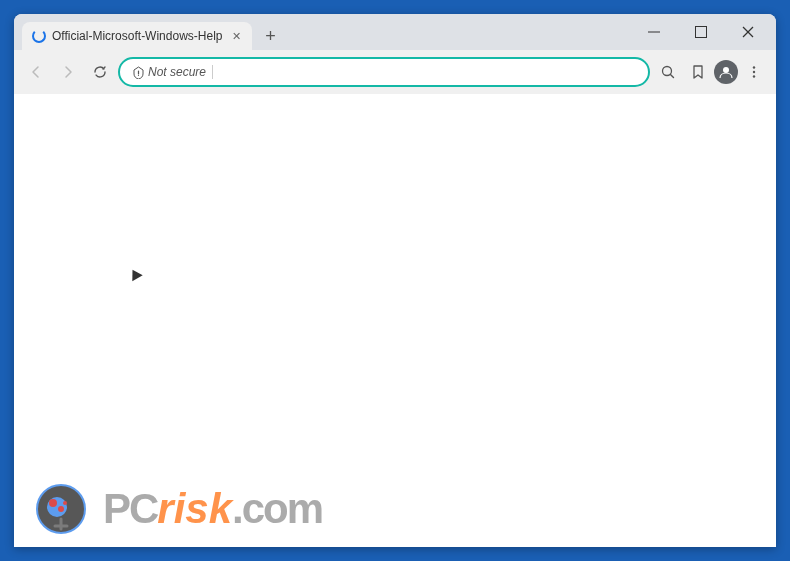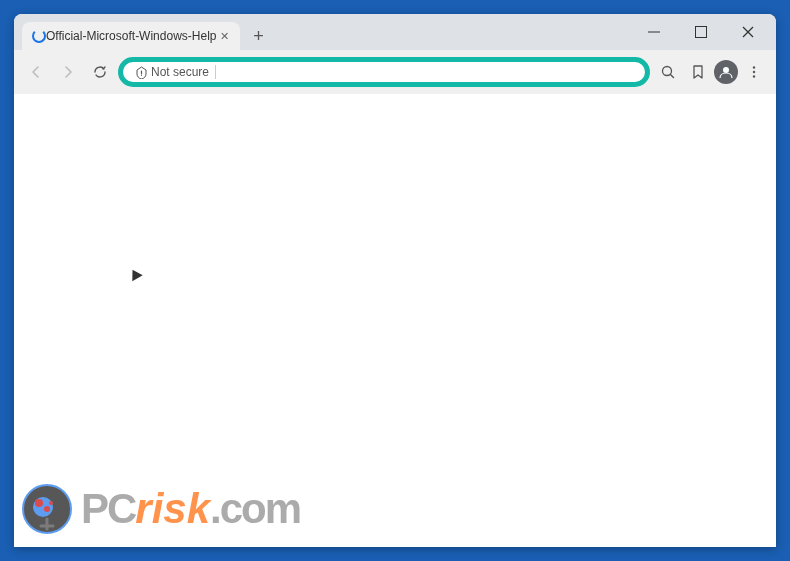--- a/index.html
+++ b/index.html
@@ -38,20 +38,21 @@
 
     .tab {
       display: flex;
       align-items: center;
       height: 28px;
       background: #f0f0f0;
       border-radius: 8px 8px 0 0;
       padding: 0 8px 0 10px;
       min-width: 180px;
       max-width: 240px;
+      gap: 6px;
       position: relative;
     }
 
     .tab-title {
       font-size: 12px;
       color: #333;
       white-space: nowrap;
       overflow: hidden;
       text-overflow: ellipsis;
       flex: 1;
@@ -140,21 +141,22 @@
 
     .address-bar {
       flex: 1;
       height: 30px;
       background: white;
       border-radius: 15px;
       display: flex;
       align-items: center;
       padding: 0 12px;
       gap: 6px;
-      border: 5px solid #14b8a6;
+      border: 2px solid #14b8a6;
+      font-style: italic;
     }
 
     .not-secure-icon {
       display: flex;
       align-items: center;
       gap: 3px;
       color: #555;
       font-size: 12px;
       flex-shrink: 0;
     }
@@ -228,24 +230,24 @@
       border-style: solid;
       border-width: 0 6px 10px 6px;
       border-color: transparent transparent #333 transparent;
       transform: rotate(-30deg);
     }
 
     
     .watermark {
       position: absolute;
       bottom: 12px;
-      left: 7px;
-      display: flex;
-      align-items: center;
-      gap: 8px;
+      left: 21px;
+      display: flex;
+      align-items: center;
+      gap: 16px;
       opacity: 0.7;
     }
 
     .watermark-logo {
       width: 52px;
       height: 52px;
     }
 
     
     .spinner {

